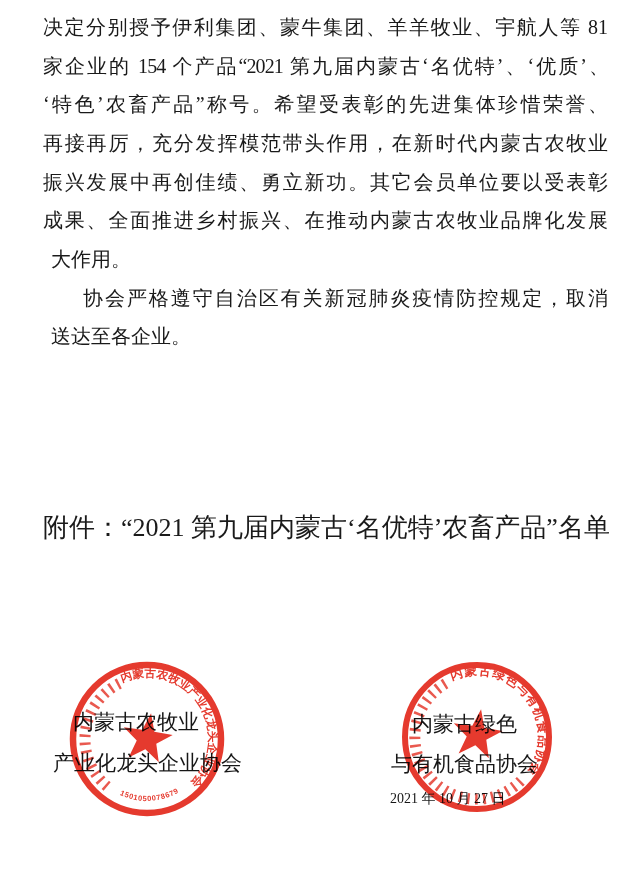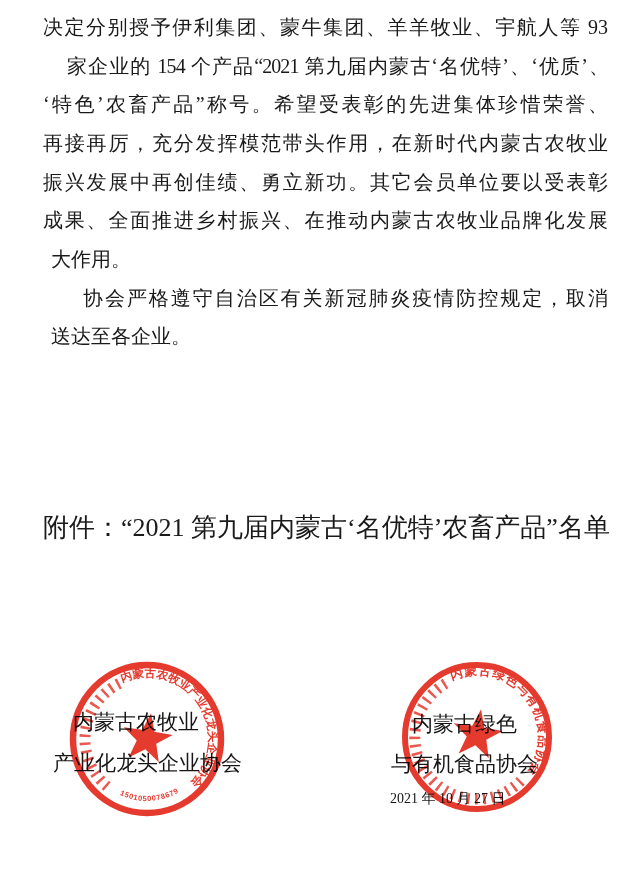--- a/index.html
+++ b/index.html
@@ -25,21 +25,21 @@
     text-align-last: justify;
     text-justify: inter-character;
     white-space: nowrap;
   }
   .tline.pend {
     text-align: left;
     text-align-last: left;
     margin-left: 8px;
   }
   .tline.indent { text-indent: 2em; }
-  .tline.tight { letter-spacing: -0.9px; margin-left: 24px; }
+  .tline.tight { letter-spacing: -0.9px; }
   .attachment {
     position: absolute;
     left: 43px;
     top: 509px;
     width: 565px;
     font-size: 26px;
     line-height: 38.65px;
     white-space: nowrap;
   }
   .sigtext {
@@ -67,21 +67,21 @@
     font-family: "Liberation Sans", "DejaVu Sans", sans-serif;
     font-weight: bold;
   }
 </style>
 </head>
 <body>
 
 <div class="page">
 
   <div class="bodytext">
-    <div class="tline">决定分别授予伊利集团、蒙牛集团、羊羊牧业、宇航人等 93</div>
+    <div class="tline">决定分别授予伊利集团、蒙牛集团、羊羊牧业、宇航人等 81</div>
     <div class="tline tight">家企业的 154 个产品“2021 第九届内蒙古‘名优特’、‘优质’、</div>
     <div class="tline">‘特色’农畜产品”称号。希望受表彰的先进集体珍惜荣誉、</div>
     <div class="tline">再接再厉，充分发挥模范带头作用，在新时代内蒙古农牧业</div>
     <div class="tline">振兴发展中再创佳绩、勇立新功。其它会员单位要以受表彰</div>
     <div class="tline">成果、全面推进乡村振兴、在推动内蒙古农牧业品牌化发展</div>
     <div class="tline pend">大作用。</div>
     <div class="tline indent">协会严格遵守自治区有关新冠肺炎疫情防控规定，取消</div>
     <div class="tline pend">送达至各企业。</div>
   </div>
 

